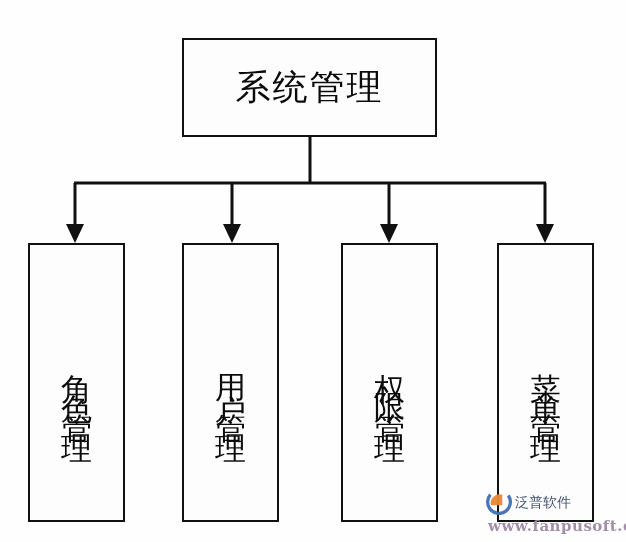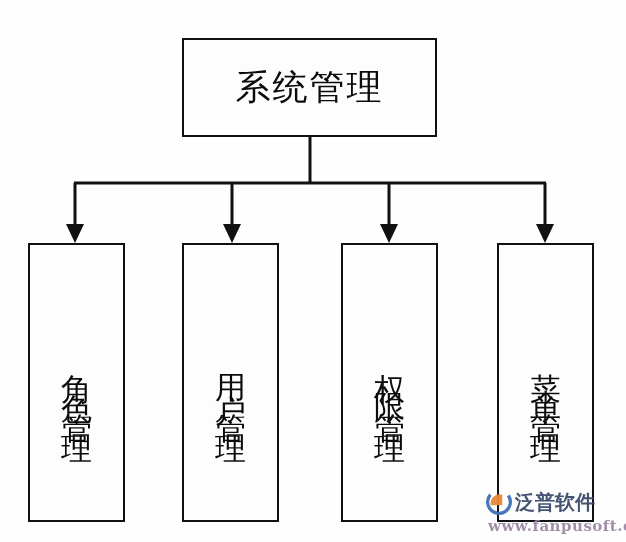--- a/index.html
+++ b/index.html
@@ -89,22 +89,22 @@
     align-items: center;
     gap: 3px;
   }
   .wm-mark {
     width: 26px;
     height: 26px;
     flex: none;
   }
   .wm-brand {
     font-family: "DejaVu Sans", "Liberation Sans", sans-serif;
-    font-size: 20px;
-    font-weight: bold;
+    font-size: 14px;
+    font-weight: normal;
     color: #3c4a6b;
     letter-spacing: 0px;
     line-height: 1;
     white-space: nowrap;
   }
   .wm-url {
     font-family: "DejaVu Serif", "Liberation Serif", serif;
     font-size: 15px;
     font-weight: bold;
     color: #9d8aa6;

